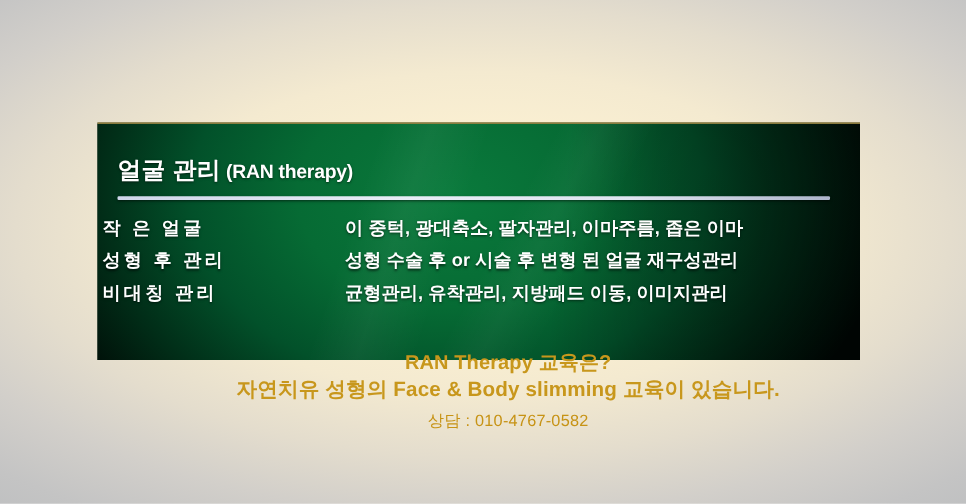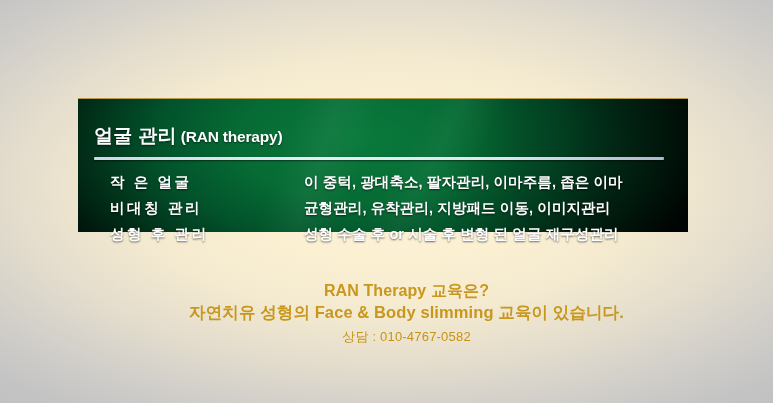--- a/index.html
+++ b/index.html
@@ -28,21 +28,21 @@
         #bfc0c1 100%);
     overflow: hidden;
   }
 
   
   .panel {
     position: absolute;
     left: 78px;
     top: 98px;
     width: 610px;
-    height: 134px;
+    height: 190px;
     border-top: 1px solid #b79a4e;
     box-sizing: border-box;
     background:
       
       linear-gradient(108deg, rgba(255,255,255,0.00) 34%, rgba(255,255,255,0.045) 40%, rgba(255,255,255,0.00) 47%),
       linear-gradient(118deg, rgba(255,255,255,0.00) 52%, rgba(255,255,255,0.035) 57%, rgba(255,255,255,0.00) 63%),
       linear-gradient(96deg, rgba(0,0,0,0.00) 60%, rgba(0,0,0,0.18) 72%, rgba(0,0,0,0.30) 86%),
       radial-gradient(ellipse 58% 140% at 46% 30%, #0a7a3c 0%, #066b34 34%, #02512a 58%, #012e18 78%, #000704 100%),
       #021a0d;
   }
@@ -71,21 +71,21 @@
     top: 58px;
     width: 570px;
     height: 3px;
     background: linear-gradient(90deg, #cfd6ea 0%, #e8ecf6 40%, #dfe4f0 72%, #aeb6cc 100%);
     box-shadow: 0 1px 2px rgba(0,0,0,0.5);
     border-radius: 1px;
   }
 
   .rows {
     position: absolute;
-    left: 32px;
+    left: 4px;
     top: 74px;
     width: 580px;
   }
   .row {
     display: flex;
     align-items: baseline;
     height: 26px;
   }
   .row-label {
     width: 194px;
@@ -153,27 +153,27 @@
     <div class="panel-rule"></div>
 
     <div class="rows">
 
       <div class="row">
         <div class="row-label">작 은 얼굴</div>
         <div class="row-value">이 중턱,  광대축소, 팔자관리, 이마주름, 좁은 이마</div>
       </div>
 
       <div class="row">
-        <div class="row-label">비대칭 관리</div>
-        <div class="row-value">균형관리, 유착관리, 지방패드 이동, 이미지관리</div>
+        <div class="row-label">성형 후 관리</div>
+        <div class="row-value">성형 수술 후 or 시술 후 변형 된 얼굴 재구성관리</div>
       </div>
 
       <div class="row">
-        <div class="row-label">성형 후 관리</div>
-        <div class="row-value">성형 수술 후 or 시술 후 변형 된 얼굴 재구성관리</div>
+        <div class="row-label">비대칭 관리</div>
+        <div class="row-value">균형관리, 유착관리, 지방패드 이동, 이미지관리</div>
       </div>
 
     </div>
   </div>
 
   <div class="caption">
     <div class="caption-line1">RAN Therapy 교육은?</div>
     <div class="caption-line2">자연치유 성형의 Face &amp; Body slimming 교육이 있습니다.</div>
     <div class="caption-line3">상담 : 010-4767-0582</div>
   </div>

